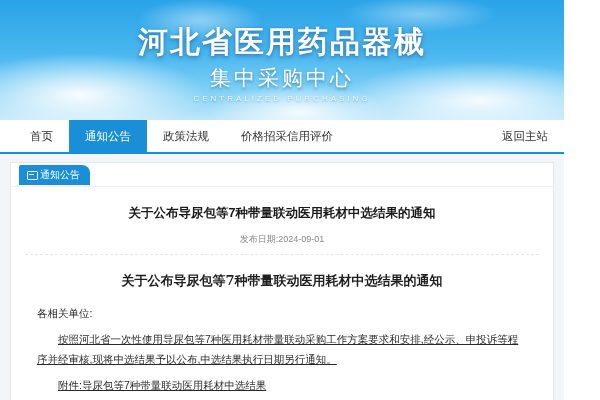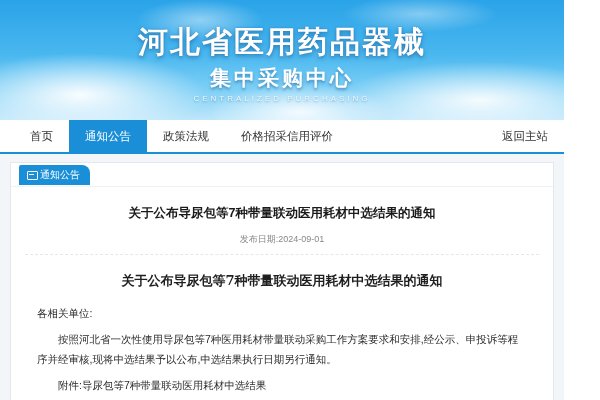--- a/index.html
+++ b/index.html
@@ -34,21 +34,21 @@
     font-size: 30px;
     letter-spacing: 2px;
     color: #ffffff;
     text-shadow: 0 2px 4px rgba(20,80,140,0.55), 0 0 1px #1b6fa8;
   }
   .banner-sub {
     position: absolute;
     top: 64px; left: 0; right: 0;
     text-align: center;
     font-family: "DejaVu Serif", "Liberation Serif", serif;
-    font-weight: bold;
+    font-weight: normal;
     font-size: 21px;
     letter-spacing: 3px;
     color: #ffffff;
     text-shadow: 0 2px 3px rgba(20,80,140,0.5);
   }
   .banner-en {
     position: absolute;
     top: 94px; left: 0; right: 0;
     text-align: center;
     font-size: 8px;
@@ -155,21 +155,21 @@
     line-height: 1.5;
     font-family: "DejaVu Serif", "Liberation Serif", serif;
   }
   .body-block {
     padding: 14px 26px 0 26px;
     font-size: 10.5px;
     color: #2b2b2b;
     line-height: 1.9;
   }
   .body-block p { margin: 0 3px 6px 0; }
-  .indent { text-indent: 21px; }
+  .indent { text-indent: 21px; text-decoration: underline; }
 </style>
 </head>
 <body>
 
 <div class="page">
 
   <div class="banner">
     <div class="banner-title">河北省医用药品器械</div>
     <div class="banner-sub">集中采购中心</div>
     <div class="banner-en">CENTRALIZED PURCHASING</div>

